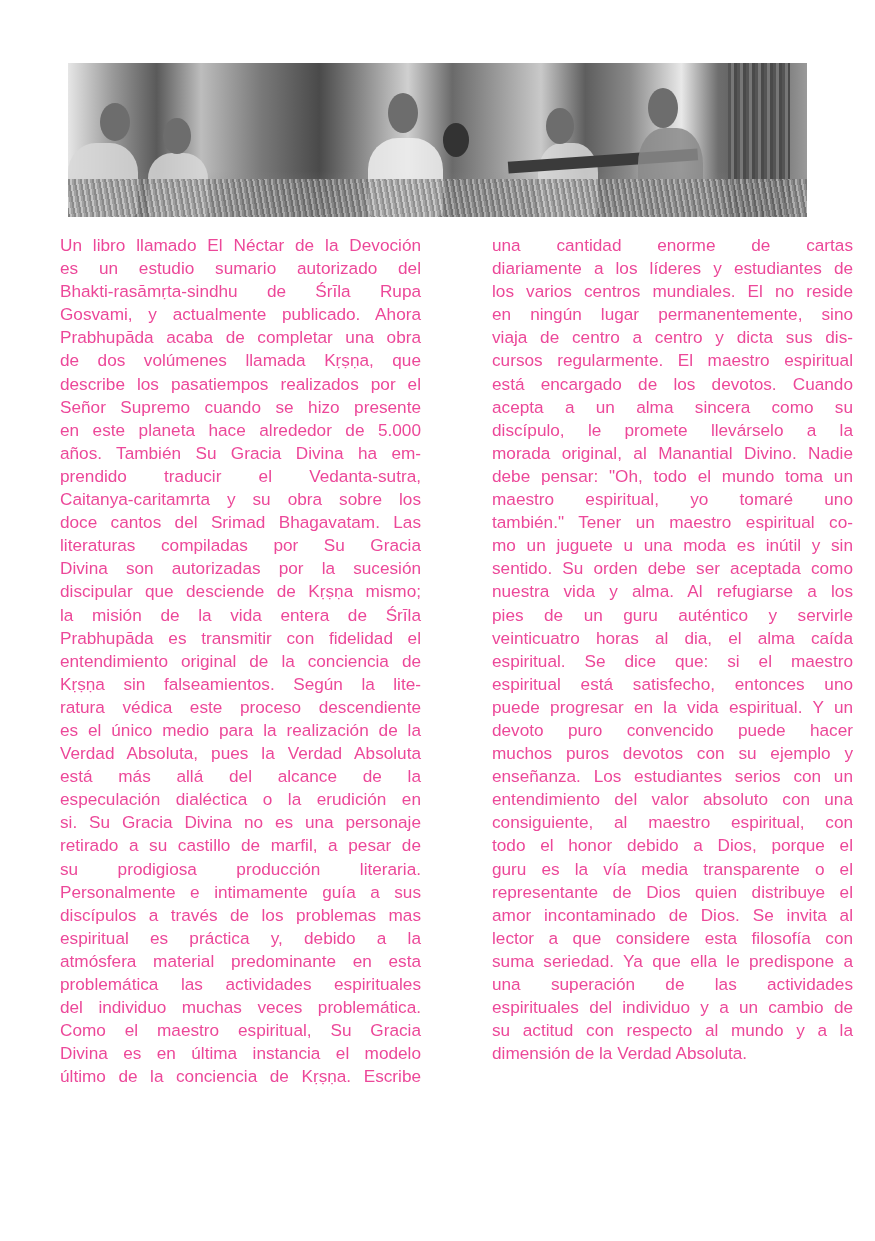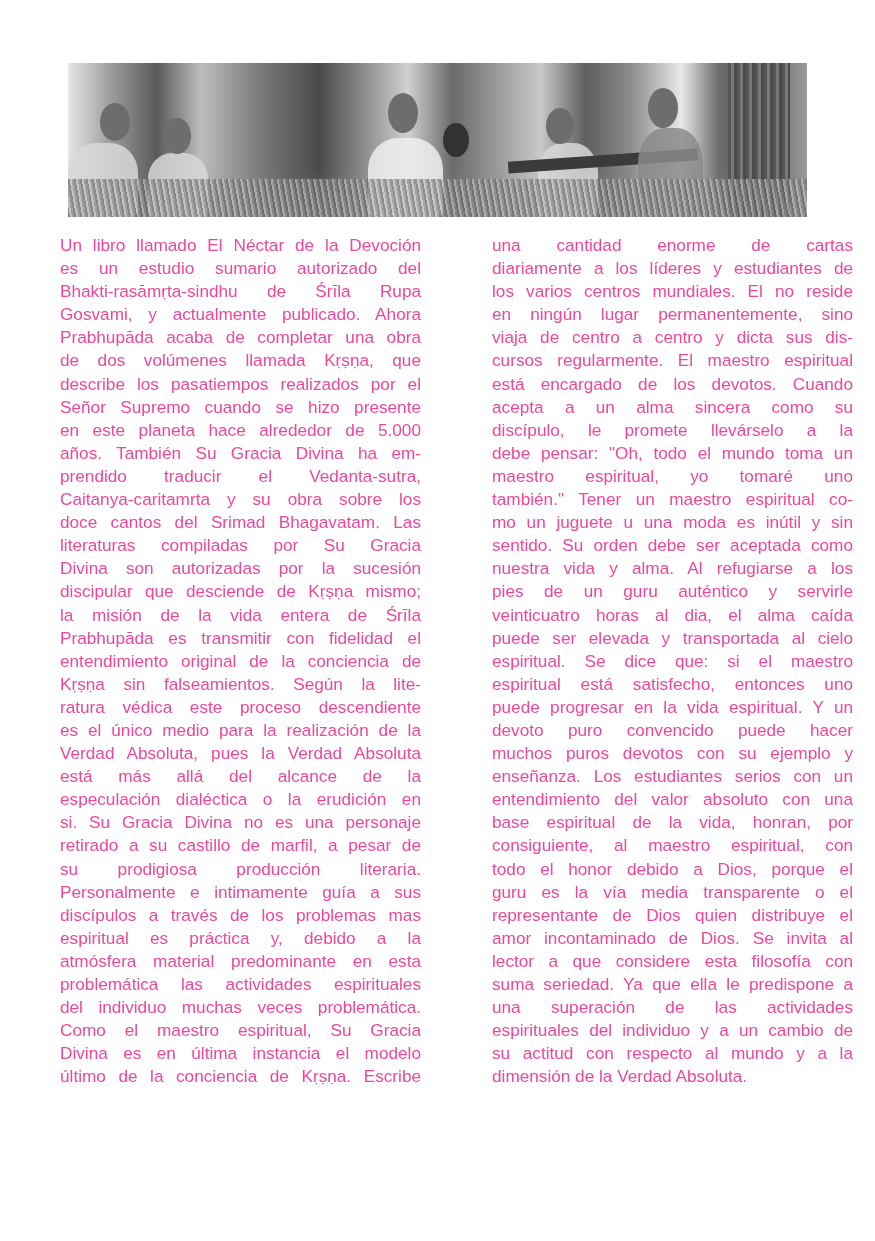--- a/index.html
+++ b/index.html
@@ -91,37 +91,36 @@
 <div class="col right" id="col1">
     <span class="line">una cantidad enorme de cartas</span>
     <span class="line">diariamente a los líderes y estudiantes de</span>
     <span class="line">los varios centros mundiales. El no reside</span>
     <span class="line">en ningún lugar permanentemente, sino</span>
     <span class="line">viaja de centro a centro y dicta sus dis-</span>
     <span class="line">cursos regularmente. El maestro espiritual</span>
     <span class="line">está encargado de los devotos. Cuando</span>
     <span class="line">acepta a un alma sincera como su</span>
     <span class="line">discípulo, le promete llevárselo a la</span>
+    <span class="line">morada original, al Manantial Divino. Nadie</span>
     <span class="line">debe pensar: "Oh, todo el mundo toma un</span>
     <span class="line">maestro espiritual, yo tomaré uno</span>
     <span class="line">también." Tener un maestro espiritual co-</span>
     <span class="line">mo un juguete u una moda es inútil y sin</span>
     <span class="line">sentido. Su orden debe ser aceptada como</span>
     <span class="line">nuestra vida y alma. Al refugiarse a los</span>
     <span class="line">pies de un guru auténtico y servirle</span>
     <span class="line">veinticuatro horas al dia, el alma caída</span>
-    <span class="line">puede ser elevada y transportada al cielo</span>
     <span class="line">espiritual. Se dice que: si el maestro</span>
     <span class="line">espiritual está satisfecho, entonces uno</span>
     <span class="line">puede progresar en la vida espiritual. Y un</span>
     <span class="line">devoto puro convencido puede hacer</span>
     <span class="line">muchos puros devotos con su ejemplo y</span>
     <span class="line">enseñanza. Los estudiantes serios con un</span>
     <span class="line">entendimiento del valor absoluto con una</span>
-    <span class="line">base espiritual de la vida, honran, por</span>
     <span class="line">consiguiente, al maestro espiritual, con</span>
     <span class="line">todo el honor debido a Dios, porque el</span>
     <span class="line">guru es la vía media transparente o el</span>
     <span class="line">representante de Dios quien distribuye el</span>
     <span class="line">amor incontaminado de Dios. Se invita al</span>
     <span class="line">lector a que considere esta filosofía con</span>
     <span class="line">suma seriedad. Ya que ella le predispone a</span>
     <span class="line">una superación de las actividades</span>
     <span class="line">espirituales del individuo y a un cambio de</span>
     <span class="line">su actitud con respecto al mundo y a la</span>

